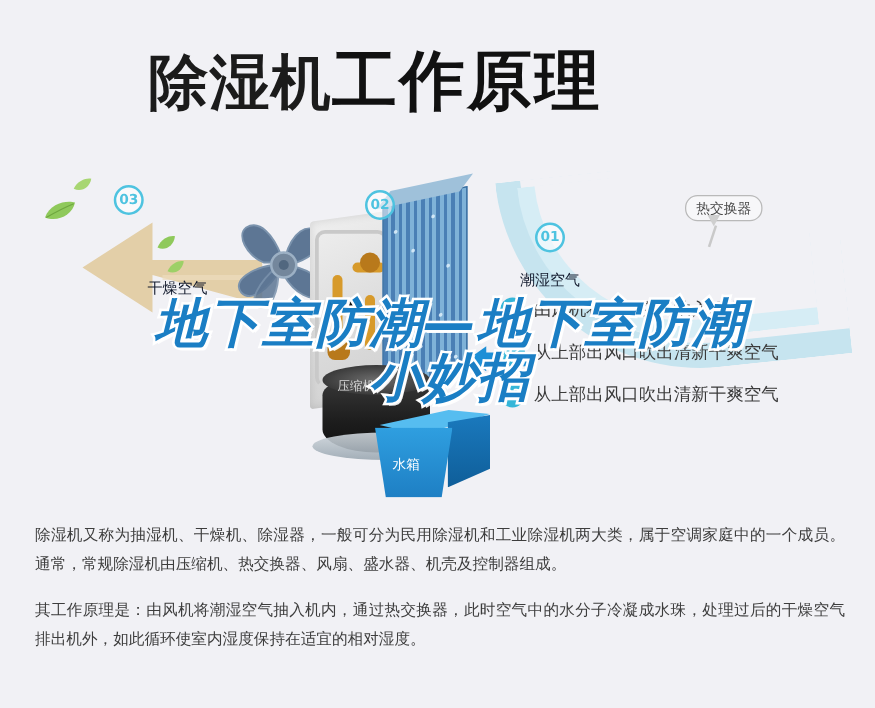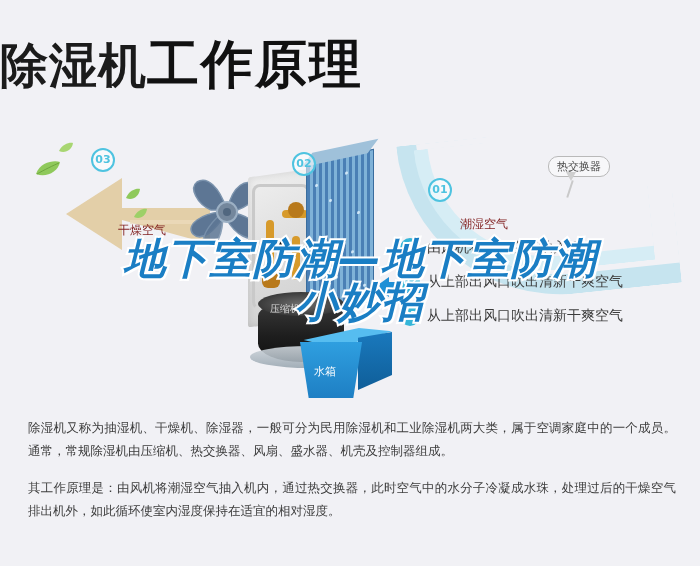--- a/index.html
+++ b/index.html
@@ -7,21 +7,21 @@
     width:700px;height:566px;overflow:hidden;
     background:#f1f1f5;
     font-family:"Liberation Sans","DejaVu Sans",sans-serif;
     position:relative;
   }
   .page{position:relative;width:700px;height:566px;}
 
   
   .title-row{
     position:absolute;top:30px;left:0;width:600px;
-    text-align:left;
+    text-align:center;
   }
   .title-row .t1{
     font-size:48px;font-weight:bold;color:#1b1b1b;letter-spacing:1px;
     font-family:"DejaVu Sans","Liberation Sans",sans-serif;
   }
   .title-row .t2{
     font-size:52px;font-weight:bold;color:#111;letter-spacing:2px;
     font-family:"DejaVu Sans","Liberation Sans",sans-serif;
   }
 
@@ -143,21 +143,21 @@
   }
 
   .badge{
     position:absolute;width:20px;height:20px;border-radius:50%;
     border:2px solid #4ec3e0;color:#4ec3e0;
     font-size:11px;font-weight:bold;text-align:center;line-height:19px;
     background:rgba(255,255,255,.55);
     font-family:"DejaVu Sans","Liberation Sans",sans-serif;
   }
   .diagram-label{
-    position:absolute;color:#7f1d1d;font-size:12px;white-space:nowrap;
+    position:absolute;color:#0f172a;font-size:12px;white-space:nowrap;
     font-family:"DejaVu Sans","Liberation Sans",sans-serif;
   }
   .label-small{font-size:10px;color:#555;}
 
   .blue-in-arrow{
     position:absolute;left:388px;top:152px;width:40px;height:11px;
     background:#1d8fd6;
   }
   .blue-in-arrow:before{
     content:"";position:absolute;left:-13px;top:-5px;
@@ -309,21 +309,21 @@
     </div>
 
     <div class="blue-in-arrow"></div>
 
     <div class="badge" style="left:91px;top:18px;">03</div>
     <div class="diagram-label" style="left:118px;top:92px;">干燥空气</div>
 
     <div class="badge" style="left:292px;top:22px;">02</div>
 
     <div class="badge" style="left:428px;top:48px;">01</div>
-    <div class="diagram-label" style="left:416px;top:86px;margin-left:44px;">潮湿空气</div>
+    <div class="diagram-label" style="left:416px;top:86px;">潮湿空气</div>
   </div>
 
   <div class="bullets">
     <div class="bullet">
       <span class="num">01</span>
       <span class="txt">由风机将潮湿空气抽入机内</span>
     </div>
     <div class="bullet">
       <span class="num">02</span>
       <span class="txt">从上部出风口吹出清新干爽空气</span>

